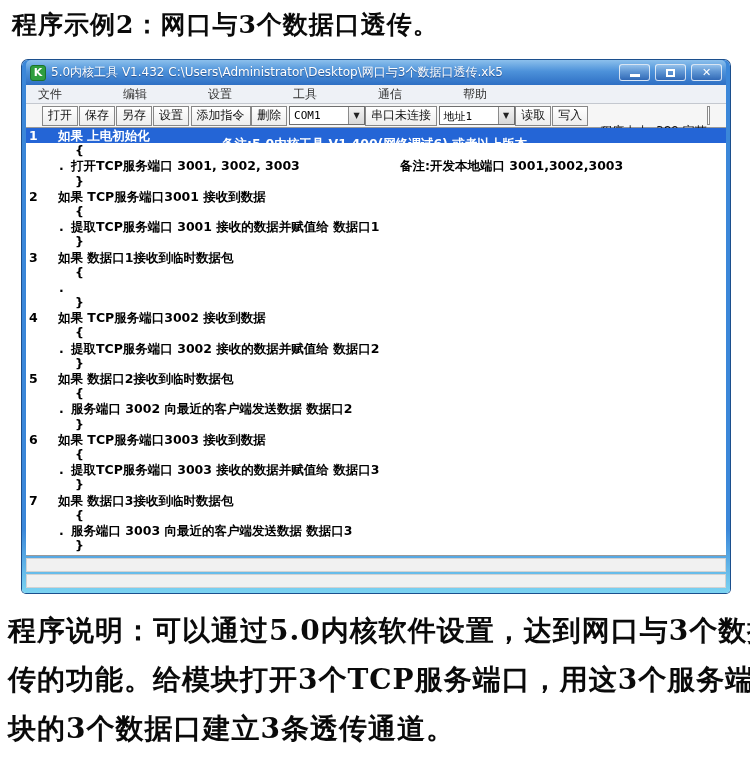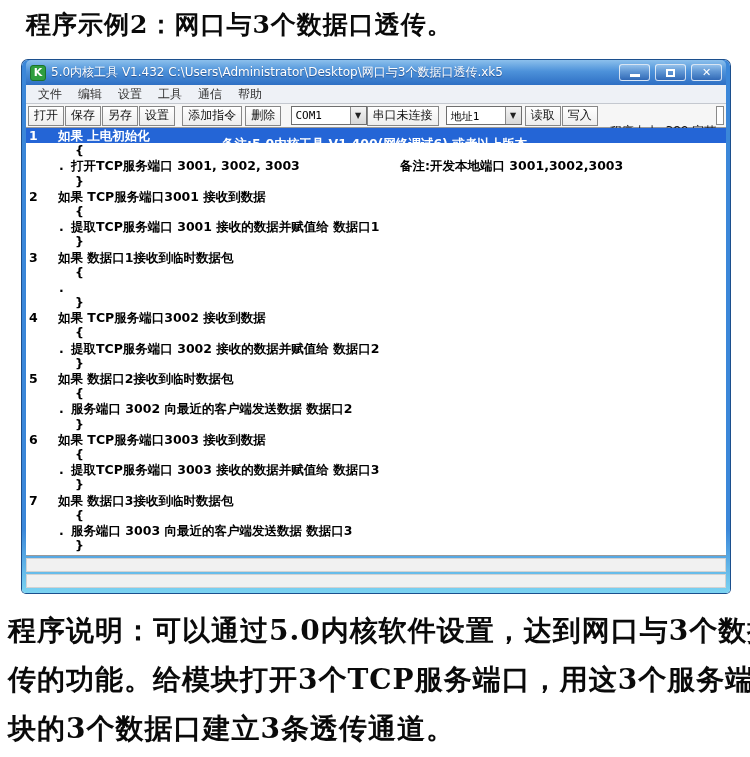--- a/index.html
+++ b/index.html
@@ -1,21 +1,21 @@
 <!DOCTYPE html>
 <html><head>
 <meta charset="utf-8">
 <style>
   * { margin:0; padding:0; box-sizing:border-box; }
   html,body { width:750px; height:757px; background:#ffffff; overflow:hidden;
               font-family:"DejaVu Sans", sans-serif; }
   .page { position:relative; width:750px; height:757px; background:#fff; }
 
   
-  .heading { position:absolute; top:8px; left:26px; font-family:"DejaVu Serif", serif;
+  .heading { position:absolute; top:8px; left:12px; font-family:"DejaVu Serif", serif;
              font-size:25px; font-weight:bold; color:#0a0a0a; letter-spacing:1px; }
 
   
   .window { position:absolute; left:22px; top:60px; width:708px; height:533px;
             background:linear-gradient(180deg,#3b87d9 0%,#3b87d9 88%,#7cd4f2 100%);
             border-radius:6px 6px 4px 4px; padding:0 4px 5px 4px;
             box-shadow:0 0 0 1px #1c4f8d; display:flex; flex-direction:column; }
 
   .titlebar { height:25px; flex:0 0 25px; display:flex; align-items:center;
               background:linear-gradient(180deg,#8cc0ec 0%,#4d92da 45%,#2e6fc4 100%);
@@ -27,25 +27,25 @@
                 text-shadow:0 1px 1px rgba(0,0,40,.4); flex:1; }
   .win-controls { display:flex; gap:5px; margin-left:8px; }
   .wbtn { width:31px; height:17px; border:1px solid rgba(255,255,255,.75); border-radius:3px;
           background:linear-gradient(180deg,rgba(255,255,255,.25),rgba(0,0,60,.15));
           display:flex; align-items:center; justify-content:center; cursor:default; }
   .glyph-min { width:10px; height:3px; background:#fff; margin-top:6px; }
   .glyph-max { width:9px; height:8px; border:2px solid #fff; }
   .glyph-close { color:#fff; font-size:11px; font-weight:bold; line-height:1; }
 
   .menubar { height:19px; flex:0 0 19px; background:#eef1f6; border-bottom:1px solid #c4c8cf;
-             display:flex; align-items:center; padding-left:4px; }
+             display:flex; align-items:center; padding-left:4px;gap:45px; }
   .menu-item { font-size:12px; color:#333; padding:0 8px; line-height:19px; }
 
   .toolbar { height:24px; flex:0 0 24px; background:#f6f6f6; border-bottom:1px solid #9a9a9a;
-             display:flex; align-items:center; padding:0 2px; }
+             display:flex; align-items:center; padding:0 16px; }
   .tbtn { height:20px; border:1px solid #878787; background:linear-gradient(180deg,#ffffff,#ededed);
           font-size:12px; font-family:"DejaVu Sans", sans-serif; color:#111;
           padding:0 5px; display:flex; align-items:center; justify-content:center; white-space:nowrap; }
   .tbtn + .tbtn { margin-left:1px; }
   .gap-s { width:6px; } .gap-m { width:14px; } .gap-l { width:18px; }
   .combo { height:19px; display:flex; border:1px solid #6e6e6e; background:#fff; }
   .combo-text { width:58px; font-size:11px; font-family:"DejaVu Sans Mono", monospace;
                 color:#000; padding:2px 3px 0 4px; white-space:nowrap; }
   .combo-arrow { width:16px; background:linear-gradient(180deg,#f4f4f4,#d8d8d8);
                  border-left:1px solid #8a8a8a; font-size:8px; color:#222;

